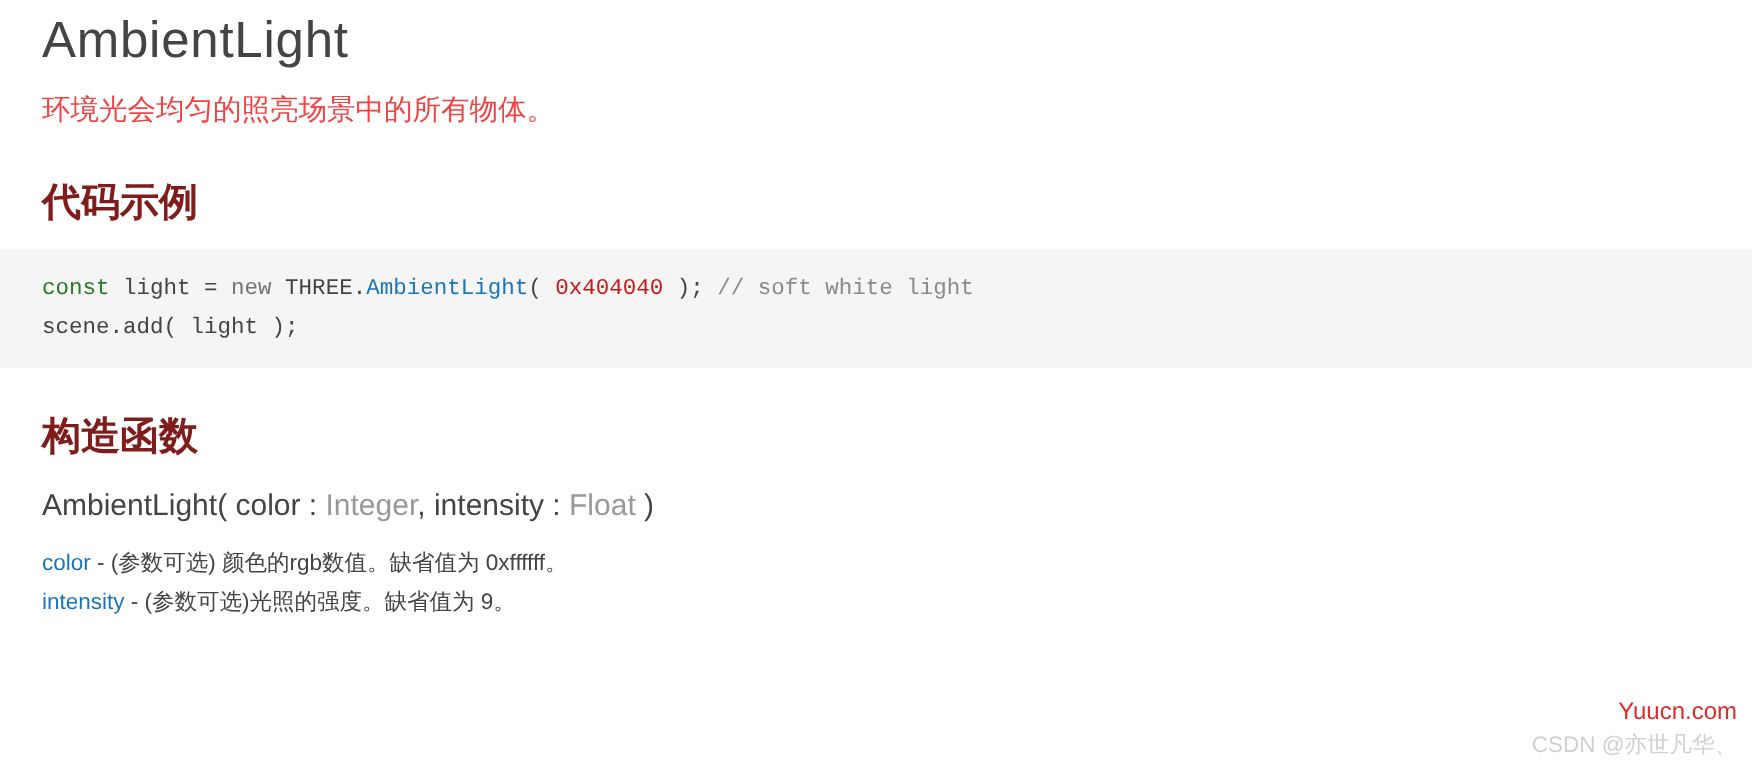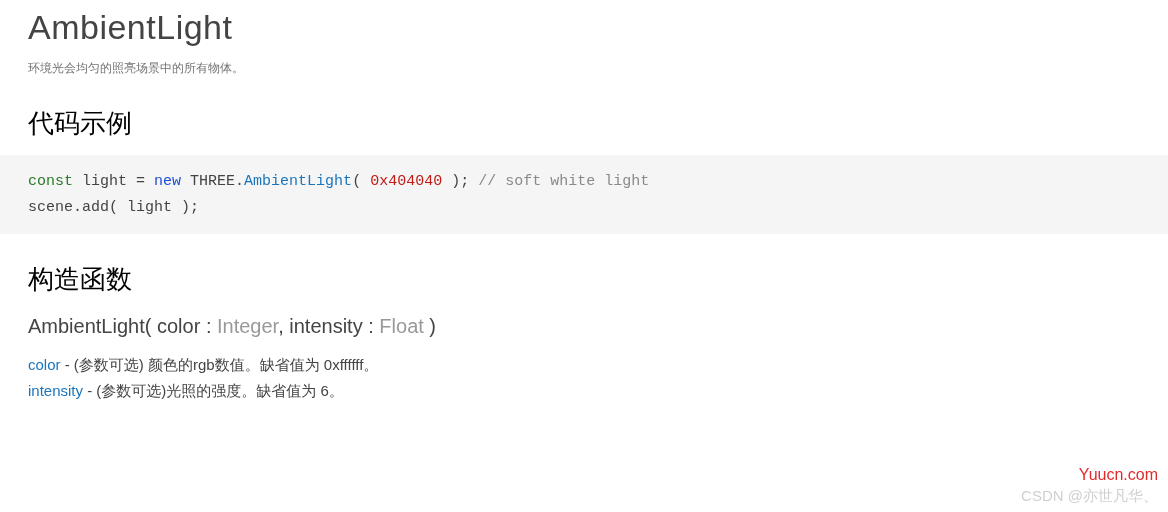--- a/index.html
+++ b/index.html
@@ -20,46 +20,46 @@
       padding: 8px 28px;
     }
     h1.title {
       font-size: 34px;
       font-weight: 400;
       color: #444444;
       margin-bottom: 12px;
       letter-spacing: 0.5px;
     }
     p.desc {
-      font-size: 12px;
-      color: #737373;
+      font-size: 19px;
+      color: #ef4444;
       line-height: 1.6;
       margin-bottom: 20px;
     }
     h2.section {
       font-size: 26px;
-      font-weight: 400;
-      color: #000000;
+      font-weight: 700;
+      color: #7f1d1d;
       margin-top: 28px;
       margin-bottom: 14px;
     }
     pre.code-block {
       background: #f5f5f5;
       padding: 14px 16px;
       font-family: "SFMono-Regular", Consolas, "Liberation Mono", Menlo, monospace;
       font-size: 15px;
       line-height: 1.7;
       color: #444444;
       overflow-x: auto;
       margin-left: -28px;
       margin-right: -28px;
       padding-left: 28px;
     }
     .kw-const { color: #2a7a2a; }
-    .kw-new { color: #1d4ed8; }
+    .kw-new { color: #737373; }
     .ident { color: #444444; }
     .class-call { color: #1b75bb; }
     .num { color: #c41a16; }
     .comment { color: #8a8a8a; }
     .op { color: #444444; }
     .sig {
       font-size: 20px;
       color: #444444;
       margin-top: 18px;
       margin-bottom: 14px;
@@ -111,19 +111,19 @@
   <h2 class="section">构造函数</h2>
 
   <div class="sig">
     <span>AmbientLight</span><span>( </span><span>color : </span><span class="type">Integer</span><span>, </span><span>intensity : </span><span class="type">Float</span><span> )</span>
   </div>
 
   <div class="param-line">
     <a class="param-name">color</a><span> - (参数可选) 颜色的rgb数值。缺省值为 0xffffff。</span>
   </div>
   <div class="param-line">
-    <a class="param-name">intensity</a><span> - (参数可选)光照的强度。缺省值为 6。</span>
+    <a class="param-name">intensity</a><span> - (参数可选)光照的强度。缺省值为 9。</span>
   </div>
 
 </div>
 
 <div class="watermark-right">Yuucn.com</div>
 <div class="watermark-csdn">CSDN @亦世凡华、</div>
 
 </body></html>

